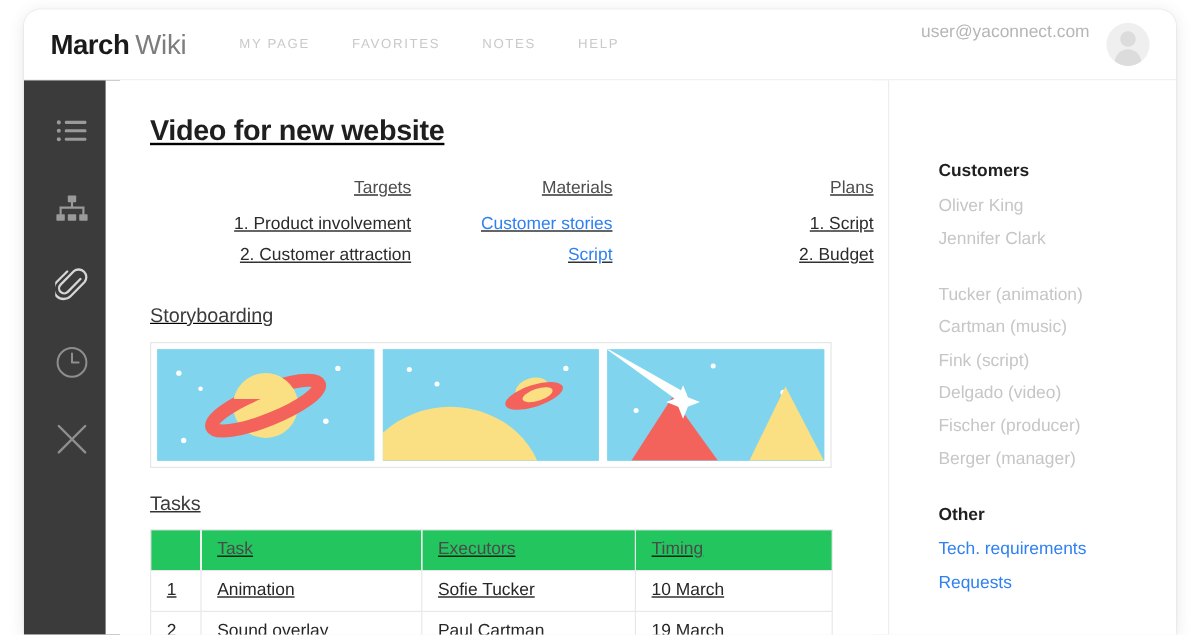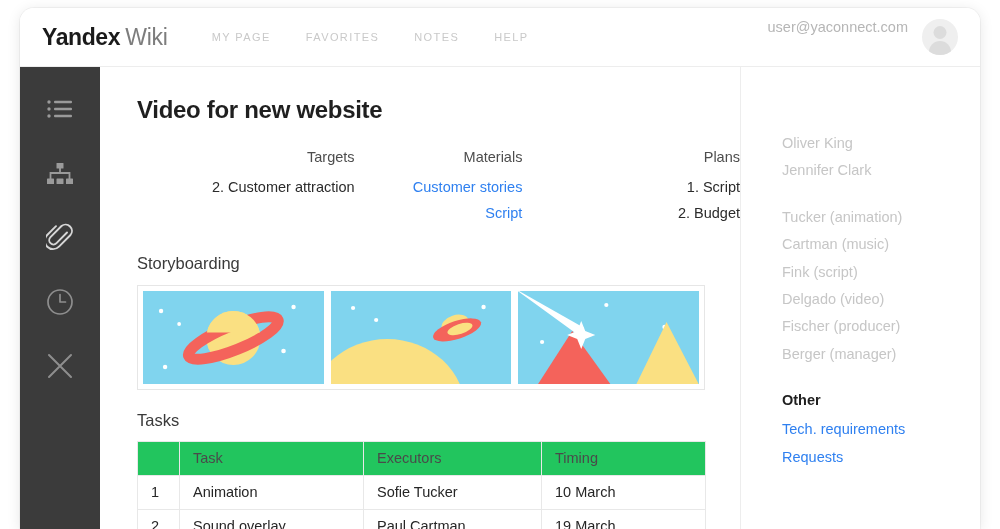--- a/index.html
+++ b/index.html
@@ -123,25 +123,26 @@
   .rail-icon {
     width: 34px; height: 34px;
     display: flex; align-items: center; justify-content: center;
     cursor: pointer;
   }
   .rail-icon svg { display: block; }
 
   
   .main {
     position: absolute;
-    left: 80px; top: 59px;
+    left: 68px; top: 59px;
     width: 640px;
     height: 462px;
     padding: 29px 0 0 37px;
     background: #ffffff;
+    text-decoration: underline;
   }
 
   .page-title {
     font-size: 24px;
     font-weight: 700;
     color: #1f1f1f;
     letter-spacing: -0.3px;
     margin-bottom: 25px;
   }
 
@@ -248,21 +249,21 @@
 </style>
 </head>
 <body>
 
 <div id="app">
   <div class="window">
 
     <div class="topbar">
 
       <div class="logo">
-        <span class="logo-main">Yandex</span><span class="logo-sub">Wiki</span>
+        <span class="logo-main">March</span><span class="logo-sub">Wiki</span>
       </div>
 
       <div class="nav">
         <div class="nav-item">MY PAGE</div>
         <div class="nav-item">FAVORITES</div>
         <div class="nav-item">NOTES</div>
         <div class="nav-item">HELP</div>
       </div>
 
       <div class="user-area">
@@ -324,20 +325,21 @@
     </div>
 
     <div class="main">
 
       <div class="page-title">Video for new website</div>
 
       <div class="cols">
 
         <div class="col">
           <div class="col-head">Targets</div>
+          <div class="col-line">1. Product involvement</div>
           <div class="col-line">2. Customer attraction</div>
         </div>
 
         <div class="col">
           <div class="col-head">Materials</div>
           <div class="col-line link">Customer stories</div>
           <div class="col-line link">Script</div>
         </div>
 
         <div class="col">
@@ -427,20 +429,21 @@
             <td class="c-exec">Paul Cartman</td>
             <td class="c-time">19 March</td>
           </tr>
 
         </tbody>
       </table>
     </div>
 
     <div class="rightbar">
 
+      <div class="rb-head">Customers</div>
       <div class="rb-item">Oliver King</div>
       <div class="rb-item">Jennifer Clark</div>
 
       <div class="rb-gap"></div>
 
       <div class="rb-item">Tucker (animation)</div>
       <div class="rb-item">Cartman (music)</div>
       <div class="rb-item">Fink (script)</div>
       <div class="rb-item">Delgado (video)</div>
       <div class="rb-item">Fischer (producer)</div>

